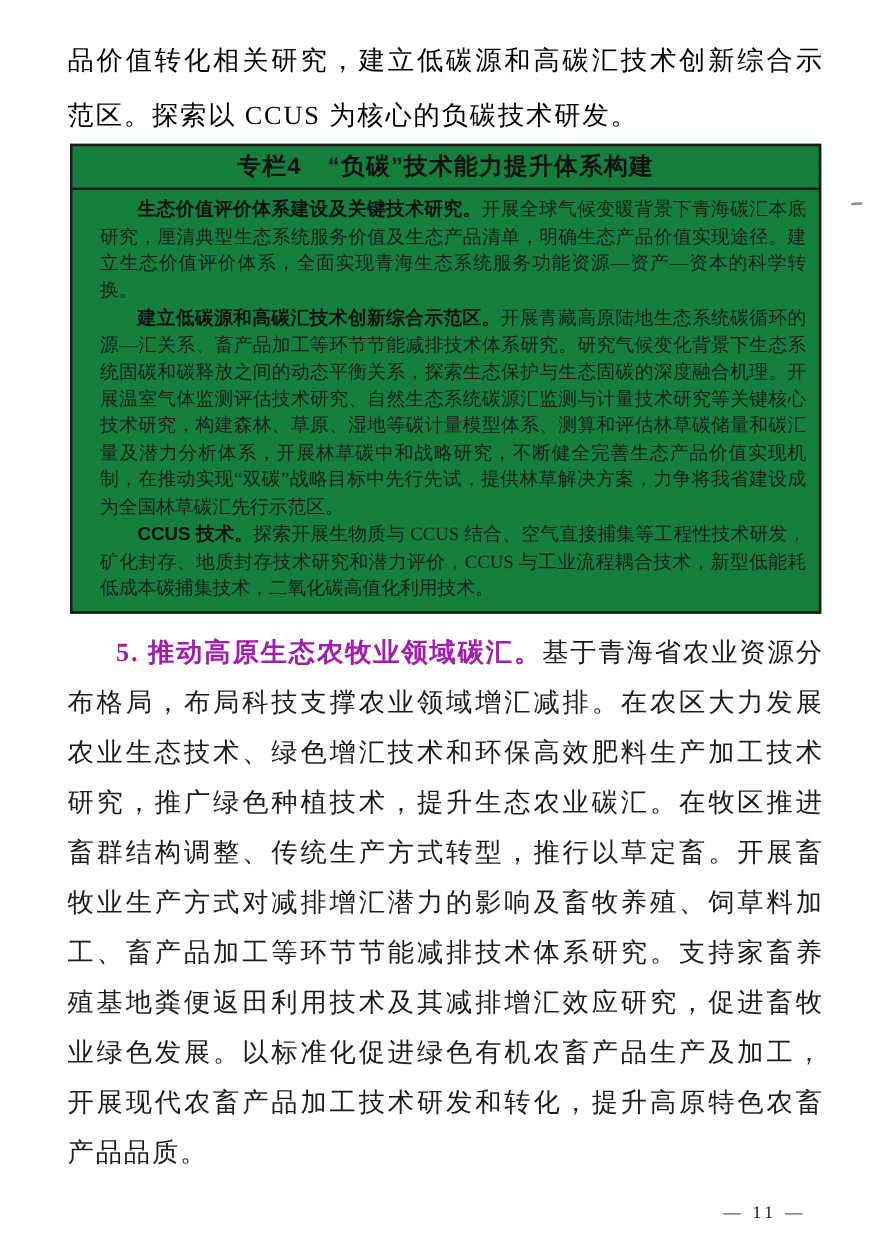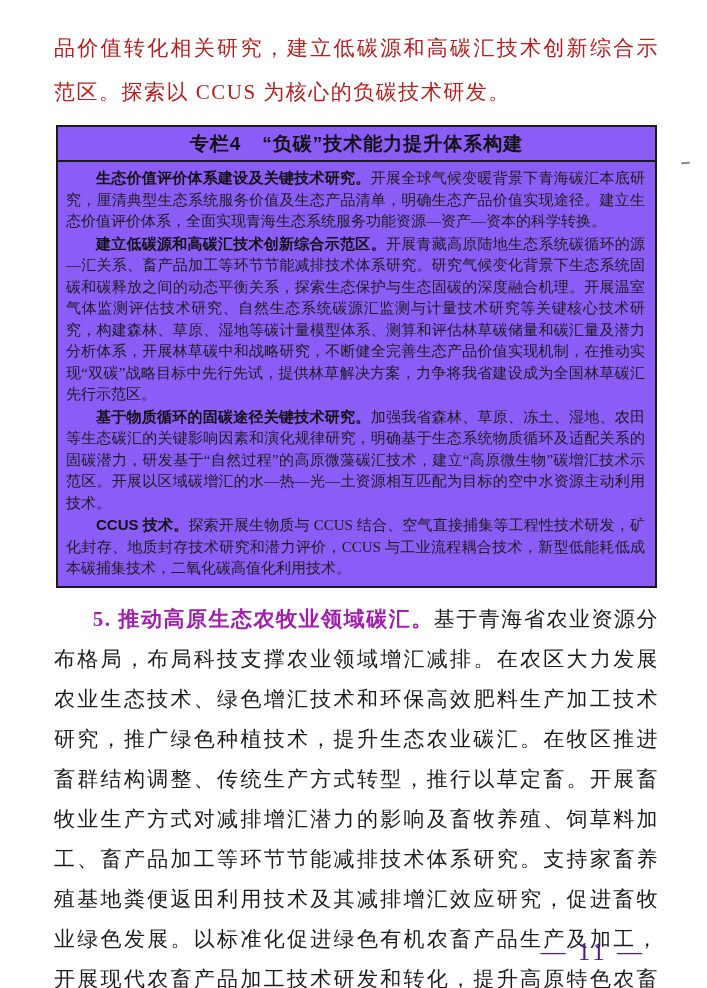--- a/index.html
+++ b/index.html
@@ -7,51 +7,51 @@
     width:707px;height:988px;background:#ffffff;position:relative;overflow:hidden;
     font-family:"Liberation Serif","DejaVu Serif",serif;color:#1c1c1c;
   }
   .page{
     position:absolute;top:0;left:0;width:707px;height:988px;
     padding:26px 48px 0 54px;box-sizing:border-box;
   }
   
   .opening{
     margin:0;font-size:21px;line-height:44px;letter-spacing:1.5px;
-    text-align:justify;color:#b91c1c;
+    text-align:justify;color:#000000;
   }
   
   .panel{
-    margin:11px 2px 0 2px;border:2px solid #1a1a1a;background:#8b5cf6;
+    margin:1px 2px 0 2px;border:2px solid #1a1a1a;background:#15803d;
   }
   .panel-title{
     text-align:center;font-family:"Liberation Sans","DejaVu Sans",sans-serif;
     font-weight:bold;font-size:19px;line-height:22px;padding:6px 0 5px;
     border-bottom:2px solid #1a1a1a;letter-spacing:1px;color:#111;
   }
   .panel-title .label{margin-right:1.1em;}
-  .panel-body{padding:5px 10px 6px 8px;}
+  .panel-body{padding:5px 10px 6px 22px;}
   .panel-body p{
     margin:0;text-indent:2em;font-size:15px;line-height:21.5px;
     text-align:justify;color:#1c1c1c;
   }
   .panel-body .lead{
     font-family:"Liberation Sans","DejaVu Sans",sans-serif;
     font-weight:bold;color:#111;
   }
   
   .section{
     margin:11px 0 0 0;font-size:21px;line-height:40px;letter-spacing:1.5px;
     text-align:justify;text-indent:1.85em;color:#1c1c1c;
   }
   .section .lead{font-weight:bold;color:#a21caf;}
   
   .page-number{
-    position:absolute;right:62px;bottom:22px;font-size:25px;
-    letter-spacing:3px;color:#4c1d95;white-space:nowrap;
+    position:absolute;right:62px;bottom:9px;font-size:14px;
+    letter-spacing:3px;color:#0f172a;white-space:nowrap;
   }
   
   .artifact-dash{
     position:absolute;left:681px;top:162px;width:9px;height:2px;
     background:#8a8a8a;border-radius:1px;transform:rotate(-4deg);
   }
 </style>
 </head>
 <body>
 
@@ -59,21 +59,20 @@
 
   <p class="opening">品价值转化相关研究，建立低碳源和高碳汇技术创新综合示范区。探索以 CCUS 为核心的负碳技术研发。</p>
 
   <div class="panel">
     <div class="panel-title">
       <span class="label">专栏4</span><span>“负碳”技术能力提升体系构建</span>
     </div>
     <div class="panel-body">
       <p><span class="lead">生态价值评价体系建设及关键技术研究。</span><span>开展全球气候变暖背景下青海碳汇本底研究，厘清典型生态系统服务价值及生态产品清单，明确生态产品价值实现途径。建立生态价值评价体系，全面实现青海生态系统服务功能资源—资产—资本的科学转换。</span></p>
       <p><span class="lead">建立低碳源和高碳汇技术创新综合示范区。</span><span>开展青藏高原陆地生态系统碳循环的源—汇关系、畜产品加工等环节节能减排技术体系研究。研究气候变化背景下生态系统固碳和碳释放之间的动态平衡关系，探索生态保护与生态固碳的深度融合机理。开展温室气体监测评估技术研究、自然生态系统碳源汇监测与计量技术研究等关键核心技术研究，构建森林、草原、湿地等碳计量模型体系、测算和评估林草碳储量和碳汇量及潜力分析体系，开展林草碳中和战略研究，不断健全完善生态产品价值实现机制，在推动实现“双碳”战略目标中先行先试，提供林草解决方案，力争将我省建设成为全国林草碳汇先行示范区。</span></p>
-      <p><span class="lead">基于物质循环的固碳途径关键技术研究。</span><span>加强我省森林、草原、冻土、湿地、农田等生态碳汇的关键影响因素和演化规律研究，明确基于生态系统物质循环及适配关系的固碳潜力，研发基于“自然过程”的高原微藻碳汇技术，建立“高原微生物”碳增汇技术示范区。开展以区域碳增汇的水—热—光—土资源相互匹配为目标的空中水资源主动利用技术。</span></p>
       <p><span class="lead">CCUS 技术。</span><span>探索开展生物质与 CCUS 结合、空气直接捕集等工程性技术研发，矿化封存、地质封存技术研究和潜力评价，CCUS 与工业流程耦合技术，新型低能耗低成本碳捕集技术，二氧化碳高值化利用技术。</span></p>
     </div>
   </div>
 
   <p class="section"><span class="lead">5. 推动高原生态农牧业领域碳汇。</span><span>基于青海省农业资源分布格局，布局科技支撑农业领域增汇减排。在农区大力发展农业生态技术、绿色增汇技术和环保高效肥料生产加工技术研究，推广绿色种植技术，提升生态农业碳汇。在牧区推进畜群结构调整、传统生产方式转型，推行以草定畜。开展畜牧业生产方式对减排增汇潜力的影响及畜牧养殖、饲草料加工、畜产品加工等环节节能减排技术体系研究。支持家畜养殖基地粪便返田利用技术及其减排增汇效应研究，促进畜牧业绿色发展。以标准化促进绿色有机农畜产品生产及加工，开展现代农畜产品加工技术研发和转化，提升高原特色农畜产品品质。</span></p>
 
   <div class="artifact-dash"></div>
 
   <div class="page-number">— 11 —</div>
 

